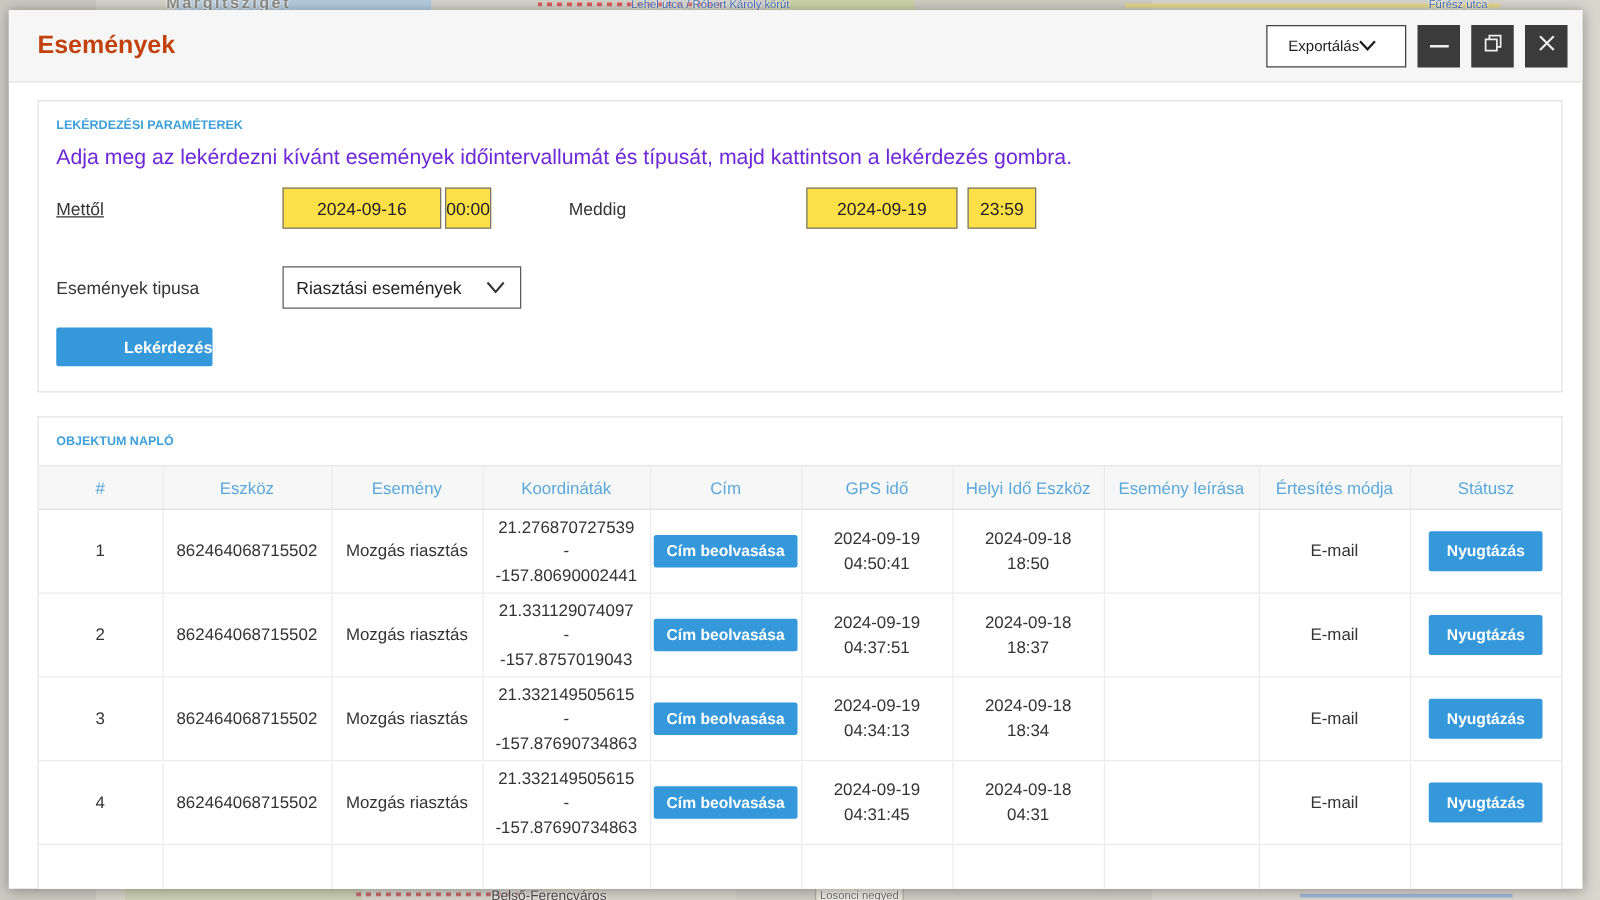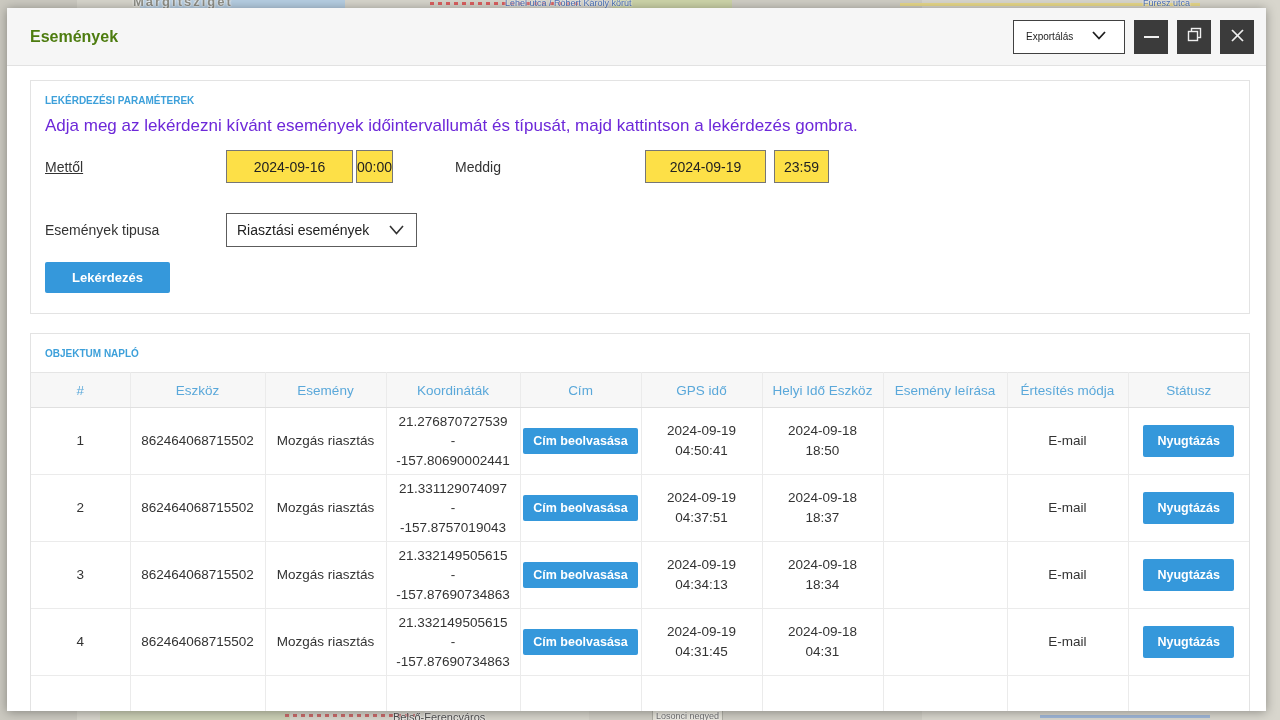--- a/index.html
+++ b/index.html
@@ -28,24 +28,24 @@
   .lbl-street2  { left:1143px; top:-2px; font-size:9px; color:#4a6fb5; }
   .lbl-dist1    { left:393px; bottom:-3px; font-size:11px; color:#4d4d4d; }
   .lbl-dist2    { left:652px; bottom:-2px; font-size:9px; color:#6f6f6f; border:1px solid #b0afa6; padding:0 3px; background:#e6e4da; }
 
   
   .dialog { position:absolute; left:7px; top:8px; width:1259px; height:703px;
             background:#fff; overflow:hidden; box-shadow:0 1px 10px rgba(0,0,0,.35); }
 
   .dialog-header { height:58px; background:#f6f6f6; border-bottom:1px solid #e2e2e2;
                    display:flex; align-items:center; padding:0 12px 0 23px; }
-  .dialog-title { flex:1; font-size:16px; font-weight:bold; color:#4d7c0f; }
+  .dialog-title { flex:1; font-size:20px; font-weight:bold; color:#c2410c; }
   .export-btn { width:112px; height:34px; background:#fff; border:1px solid #414141;
-                display:flex; align-items:center; justify-content:space-between;
-                padding:0 18px 0 12px; font-size:10px; color:#1e1e1e; cursor:pointer; }
+                display:flex; align-items:center; justify-content:center;
+                padding:0 18px 0 12px; font-size:12px; color:#1e1e1e; cursor:pointer; }
   .win-btn { width:34px; height:34px; background:#3b3b3b; margin-left:9px;
              display:flex; align-items:center; justify-content:center; cursor:pointer; }
   .icon-minus { width:15px; height:2px; background:#efefef; }
 
   .dialog-body { padding:14px 16px 0 23px; }
 
   .panel { border:1px solid #e3e3e3; background:#fff; }
   .panel-query { padding:14px 14px 20px; }
   .section-heading { color:#3da0da; font-size:10px; font-weight:bold; }
   .desc { margin-top:10px; font-size:17px; color:#6d28d9; }
@@ -57,21 +57,21 @@
   .w-from { width:181px;text-decoration:underline; } .w-to { width:190px; margin-left:62px; } .w-type { width:181px; }
   .inp { height:33px; border:1px solid #767676; font-size:14px; color:#222;
          text-align:center; font-family:"Liberation Sans",sans-serif; background:#fde047; }
   .inp-date1 { width:127px; } .inp-time1 { width:37px; margin-left:3px; }
   .inp-date2 { width:121px; } .inp-time2 { width:55px; margin-left:8px; }
   .select-box { width:191px; height:34px; border:1px solid #5c5c5c; background:#fff;
                 display:flex; align-items:center; justify-content:space-between;
                 padding:0 12px 0 10px; font-size:14px; color:#222; cursor:pointer; }
   .query-btn { margin-top:15px; width:125px; height:31px; background:#3598db; color:#fff;
                border:none; border-radius:2px; font-size:13px; font-weight:bold;
-               font-family:"Liberation Sans",sans-serif; cursor:pointer; }
+               font-family:"Liberation Sans",sans-serif; cursor:pointer;text-align:right; }
 
   .panel-log { margin-top:19px; border-bottom:none; }
   .panel-log .section-heading { padding:14px 14px 13px; }
 
   table { width:100%; border-collapse:collapse; table-layout:fixed; border-top:1px solid #e5e5e5; }
   thead th { height:35px; background:#f7f7f7; color:#5aa8da; font-size:13.5px; font-weight:normal;
              text-align:center; border-bottom:1px solid #e0e0e0; border-left:1px solid #ebebeb; }
   thead th:first-child { border-left:none; }
   tbody td { height:67px; text-align:center; vertical-align:middle; font-size:13.5px; color:#333;
              border-bottom:1px solid #ebebeb; border-left:1px solid #ebebeb; line-height:1.45; }

